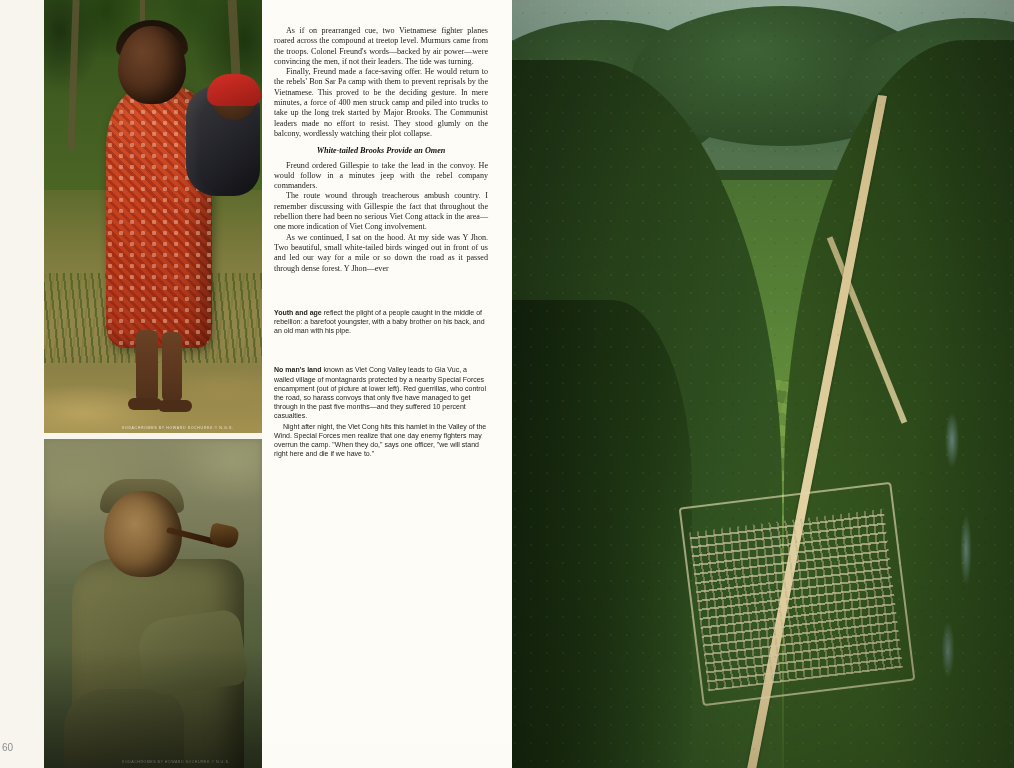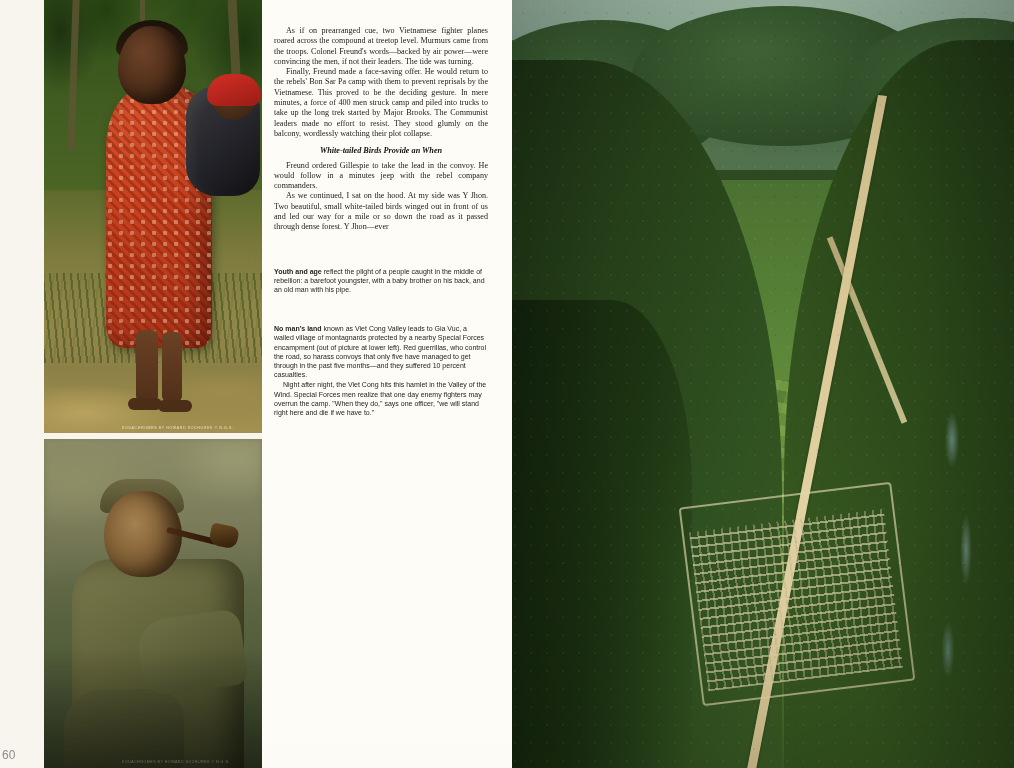--- a/index.html
+++ b/index.html
@@ -203,23 +203,23 @@
     transform: rotate(12deg);
   }
   .man-knee {
     position: absolute;
     left: 20px; top: 250px; width: 120px; height: 80px;
     background: linear-gradient(160deg, #5d5f38, #3b4024);
     border-radius: 40px 30px 8px 8px;
   }
   .pb-folio {
     position: absolute;
-    left: 2px; bottom: 6px;
+    left: 2px; bottom: 15px;
     font-family: "Liberation Sans", sans-serif;
-    font-size: 12px; color: #8c8c8c; margin-top: 48px;
+    font-size: 10px; color: #8c8c8c; margin-top: 48px;
   }
   .pb-credit {
     position: absolute;
     left: 78px; bottom: 4px;
     font-family: "Liberation Sans", sans-serif;
     font-size: 3.6px; letter-spacing: .5px;
     color: #6e6e6e;
   }
 
   
@@ -421,22 +421,23 @@
       <div class="pb-credit">KODACHROMES BY HOWARD SOCHUREK  ©  N.G.S.</div>
     </div>
 
     <div class="pb-folio">60</div>
   </div>
 
   <div class="text-col">
     <div class="body-text">
       <p>As if on prearranged cue, two Vietnamese fighter planes roared across the compound at treetop level. Murmurs came from the troops. Colonel Freund's words—backed by air power—were convincing the men, if not their leaders. The tide was turning.</p>
       <p>Finally, Freund made a face-saving offer. He would return to the rebels' Bon Sar Pa camp with them to prevent reprisals by the Vietnamese. This proved to be the deciding gesture. In mere minutes, a force of 400 men struck camp and piled into trucks to take up the long trek started by Major Brooks. The Communist leaders made no effort to resist. They stood glumly on the balcony, wordlessly watching their plot collapse.</p>
-      <div class="subhead">White-tailed Birds Provide an When</div>
+      <div class="subhead">White-tailed Brooks Provide an Omen</div>
       <p>Freund ordered Gillespie to take the lead in the convoy. He would follow in a minutes jeep with the rebel company commanders.</p>
+      <p>The route wound through treacherous ambush country. I remember discussing with Gillespie the fact that throughout the rebellion there had been no serious Viet Cong attack in the area—one more indication of Viet Cong involvement.</p>
       <p>As we continued, I sat on the hood. At my side was Y Jhon. Two beautiful, small white-tailed birds winged out in front of us and led our way for a mile or so down the road as it passed through dense forest. Y Jhon—ever</p>
     </div>
 
     <div class="caption-block">
       <p><span class="cap-lead">Youth and age</span><span> reflect the plight of a people caught in the middle of rebellion: a barefoot youngster, with a baby brother on his back, and an old man with his pipe.</span></p>
     </div>
 
     <div class="caption-block second">
       <p><span class="cap-lead">No man's land</span><span> known as Viet Cong Valley leads to Gia Vuc, a walled village of montagnards protected by a nearby Special Forces encampment (out of picture at lower left). Red guerrillas, who control the road, so harass convoys that only five have managed to get through in the past five months—and they suffered 10 percent casualties.</span></p>
       <p>Night after night, the Viet Cong hits this hamlet in the Valley of the Wind. Special Forces men realize that one day enemy fighters may overrun the camp. "When they do," says one officer, "we will stand right here and die if we have to."</p>

